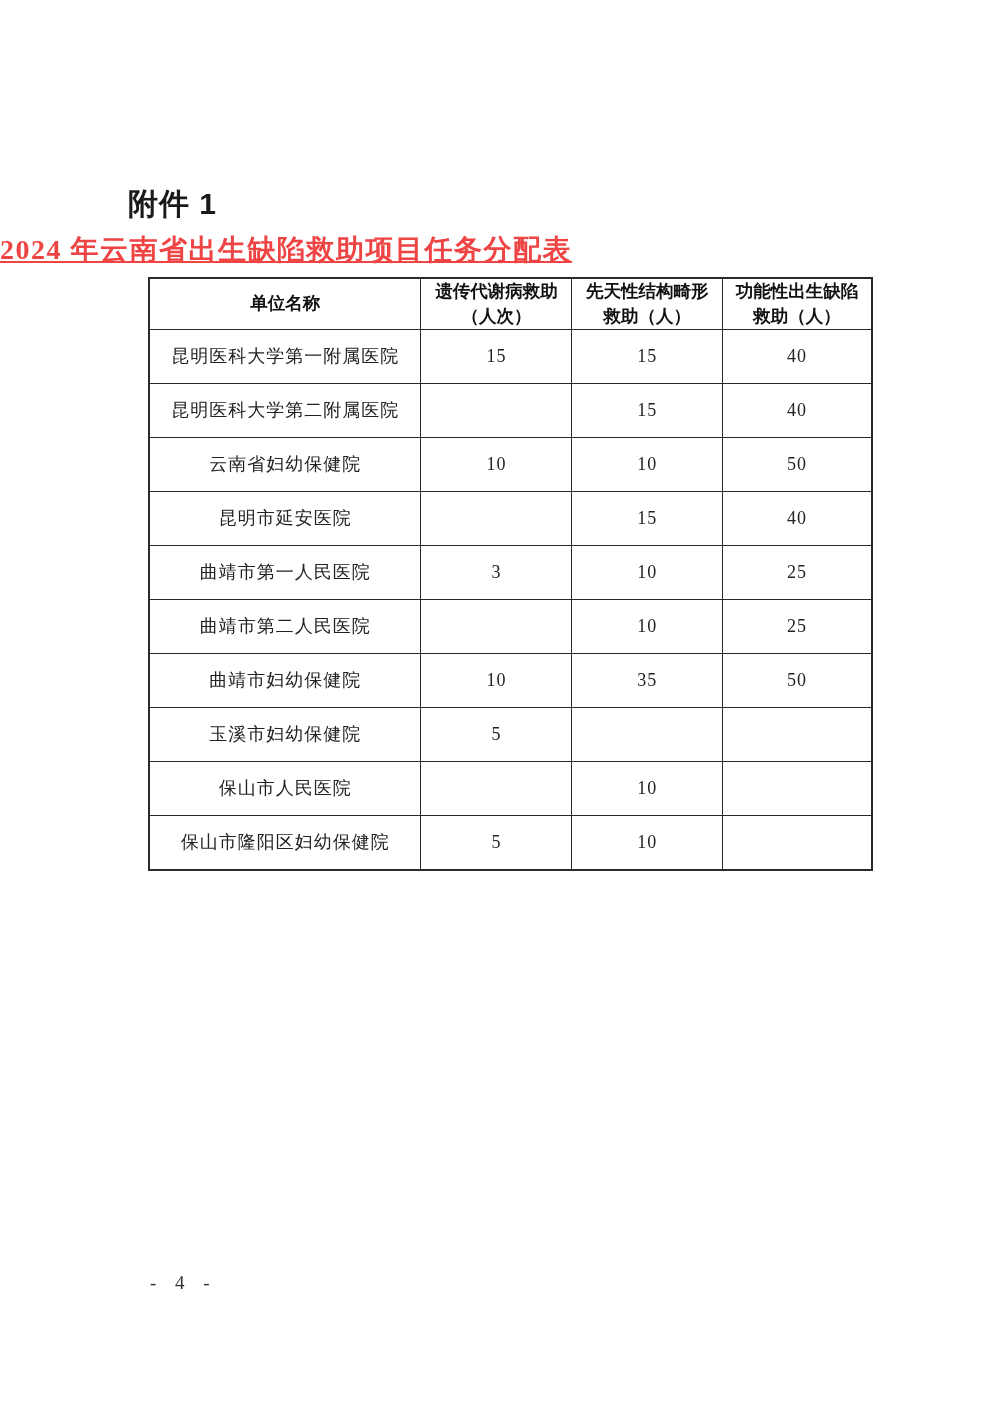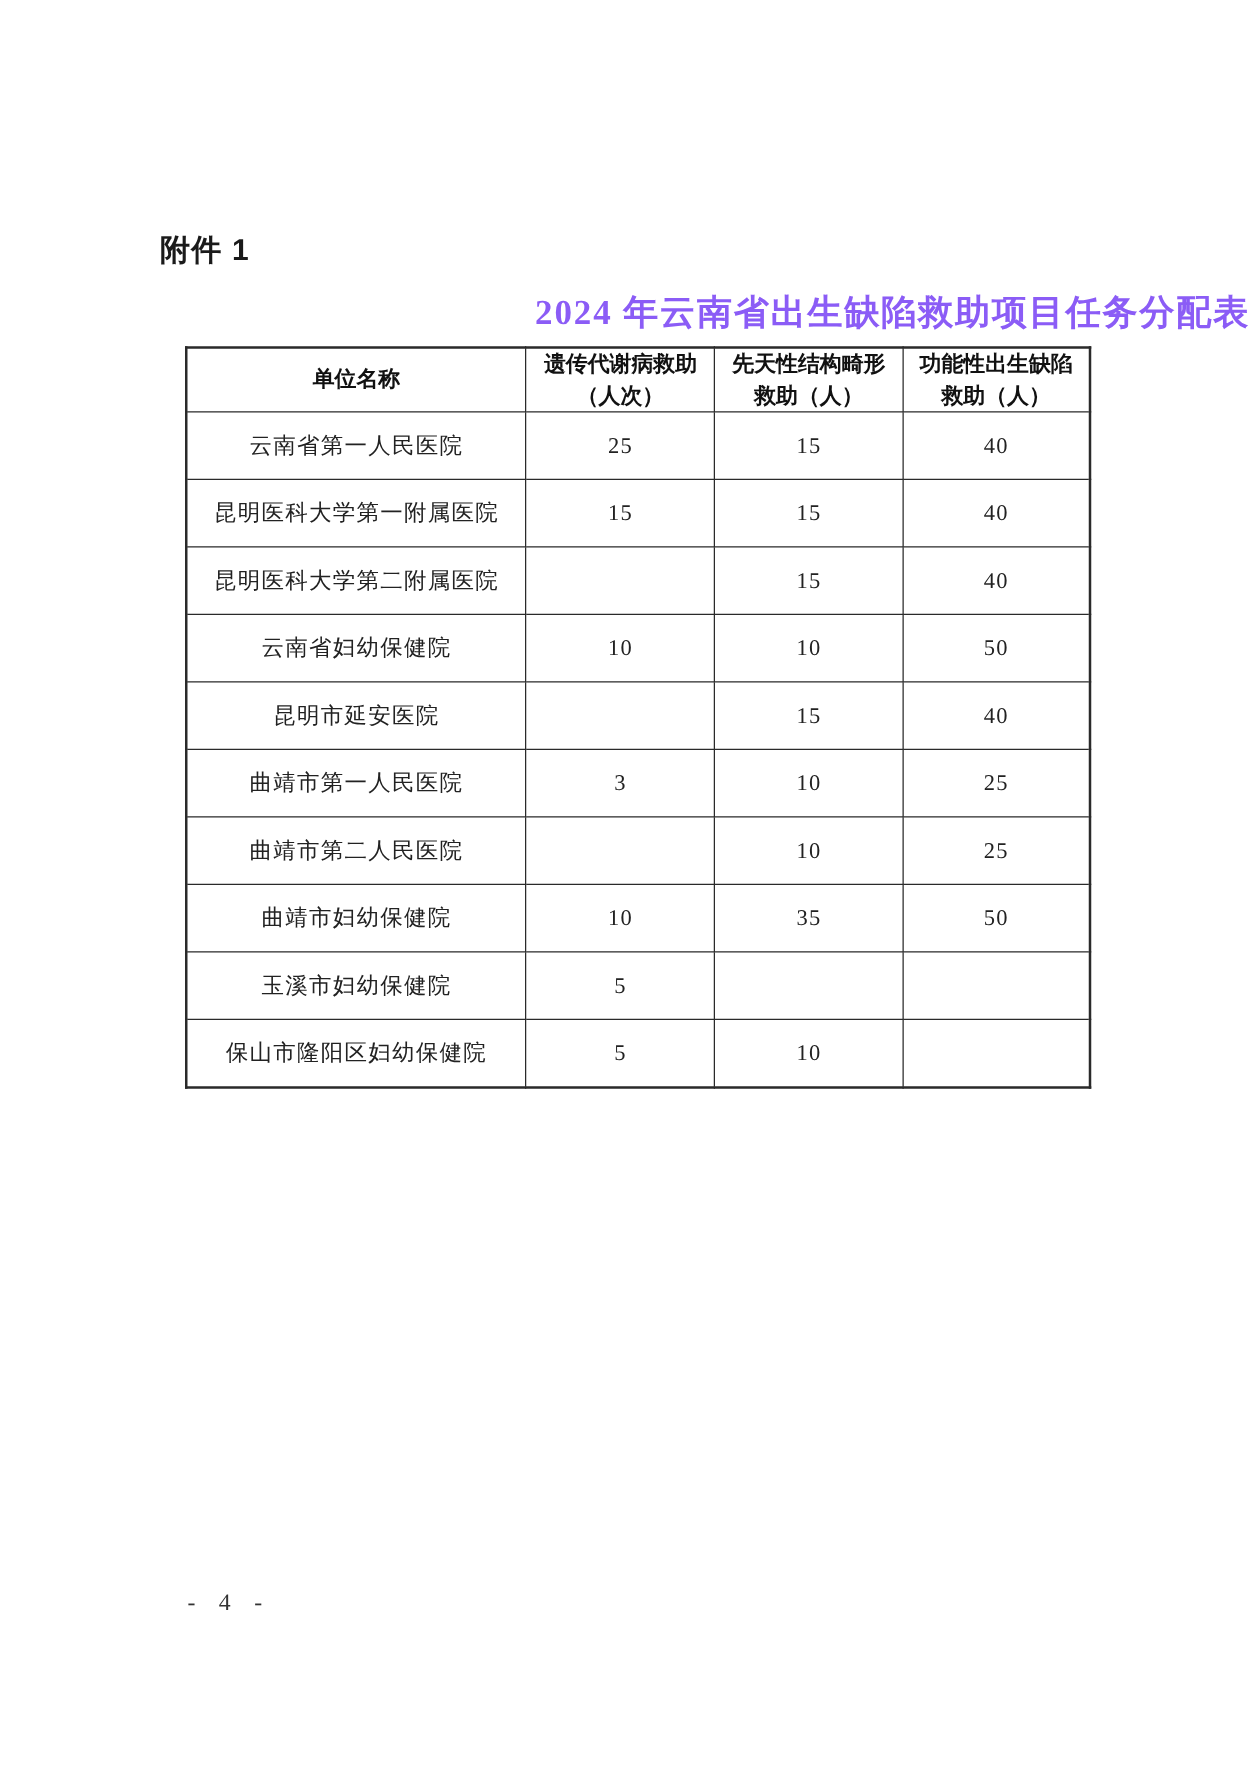--- a/index.html
+++ b/index.html
@@ -15,35 +15,36 @@
     color: #1d1d1f;
     font-family: "Liberation Serif", "DejaVu Serif", serif;
     overflow: hidden;
   }
   .attachment-label {
     position: absolute;
     left: 128px;
     top: 184px;
     font-family: "Liberation Sans", "DejaVu Sans", sans-serif;
     font-weight: 700;
-    font-size: 24px;
+    font-size: 30px;
     color: #1a1a1a;
     letter-spacing: 1px;
   }
   .doc-title {
     position: absolute;
     left: 0;
     top: 231px;
     width: 100%;
-    text-align: right;
+    text-align: left;
     font-family: "Liberation Serif", "DejaVu Serif", serif;
     font-weight: 700;
     font-size: 28px;
-    color: #8b5cf6;
+    color: #ef4444;
     letter-spacing: 1.5px;
+    text-decoration: underline;
   }
   table.alloc {
     position: absolute;
     left: 148px;
     top: 277px;
     width: 725px;
     border-collapse: collapse;
     table-layout: fixed;
     border: 2.5px solid #2a2a2a;
   }
@@ -106,26 +107,20 @@
         <th>遗传代谢病救助
 （人次）</th>
         <th>先天性结构畸形
 救助（人）</th>
         <th>功能性出生缺陷
 救助（人）</th>
       </tr>
     </thead>
     <tbody>
       <tr>
-        <td>云南省第一人民医院</td>
-        <td>25</td>
-        <td>15</td>
-        <td>40</td>
-      </tr>
-      <tr>
         <td>昆明医科大学第一附属医院</td>
         <td>15</td>
         <td>15</td>
         <td>40</td>
       </tr>
       <tr>
         <td>昆明医科大学第二附属医院</td>
         <td></td>
         <td>15</td>
         <td>40</td>
@@ -160,20 +155,26 @@
         <td>35</td>
         <td>50</td>
       </tr>
       <tr>
         <td>玉溪市妇幼保健院</td>
         <td>5</td>
         <td></td>
         <td></td>
       </tr>
       <tr>
+        <td>保山市人民医院</td>
+        <td></td>
+        <td>10</td>
+        <td></td>
+      </tr>
+      <tr>
         <td>保山市隆阳区妇幼保健院</td>
         <td>5</td>
         <td>10</td>
         <td></td>
       </tr>
     </tbody>
   </table>
 
   <div class="page-number">- 4 -</div>
 

